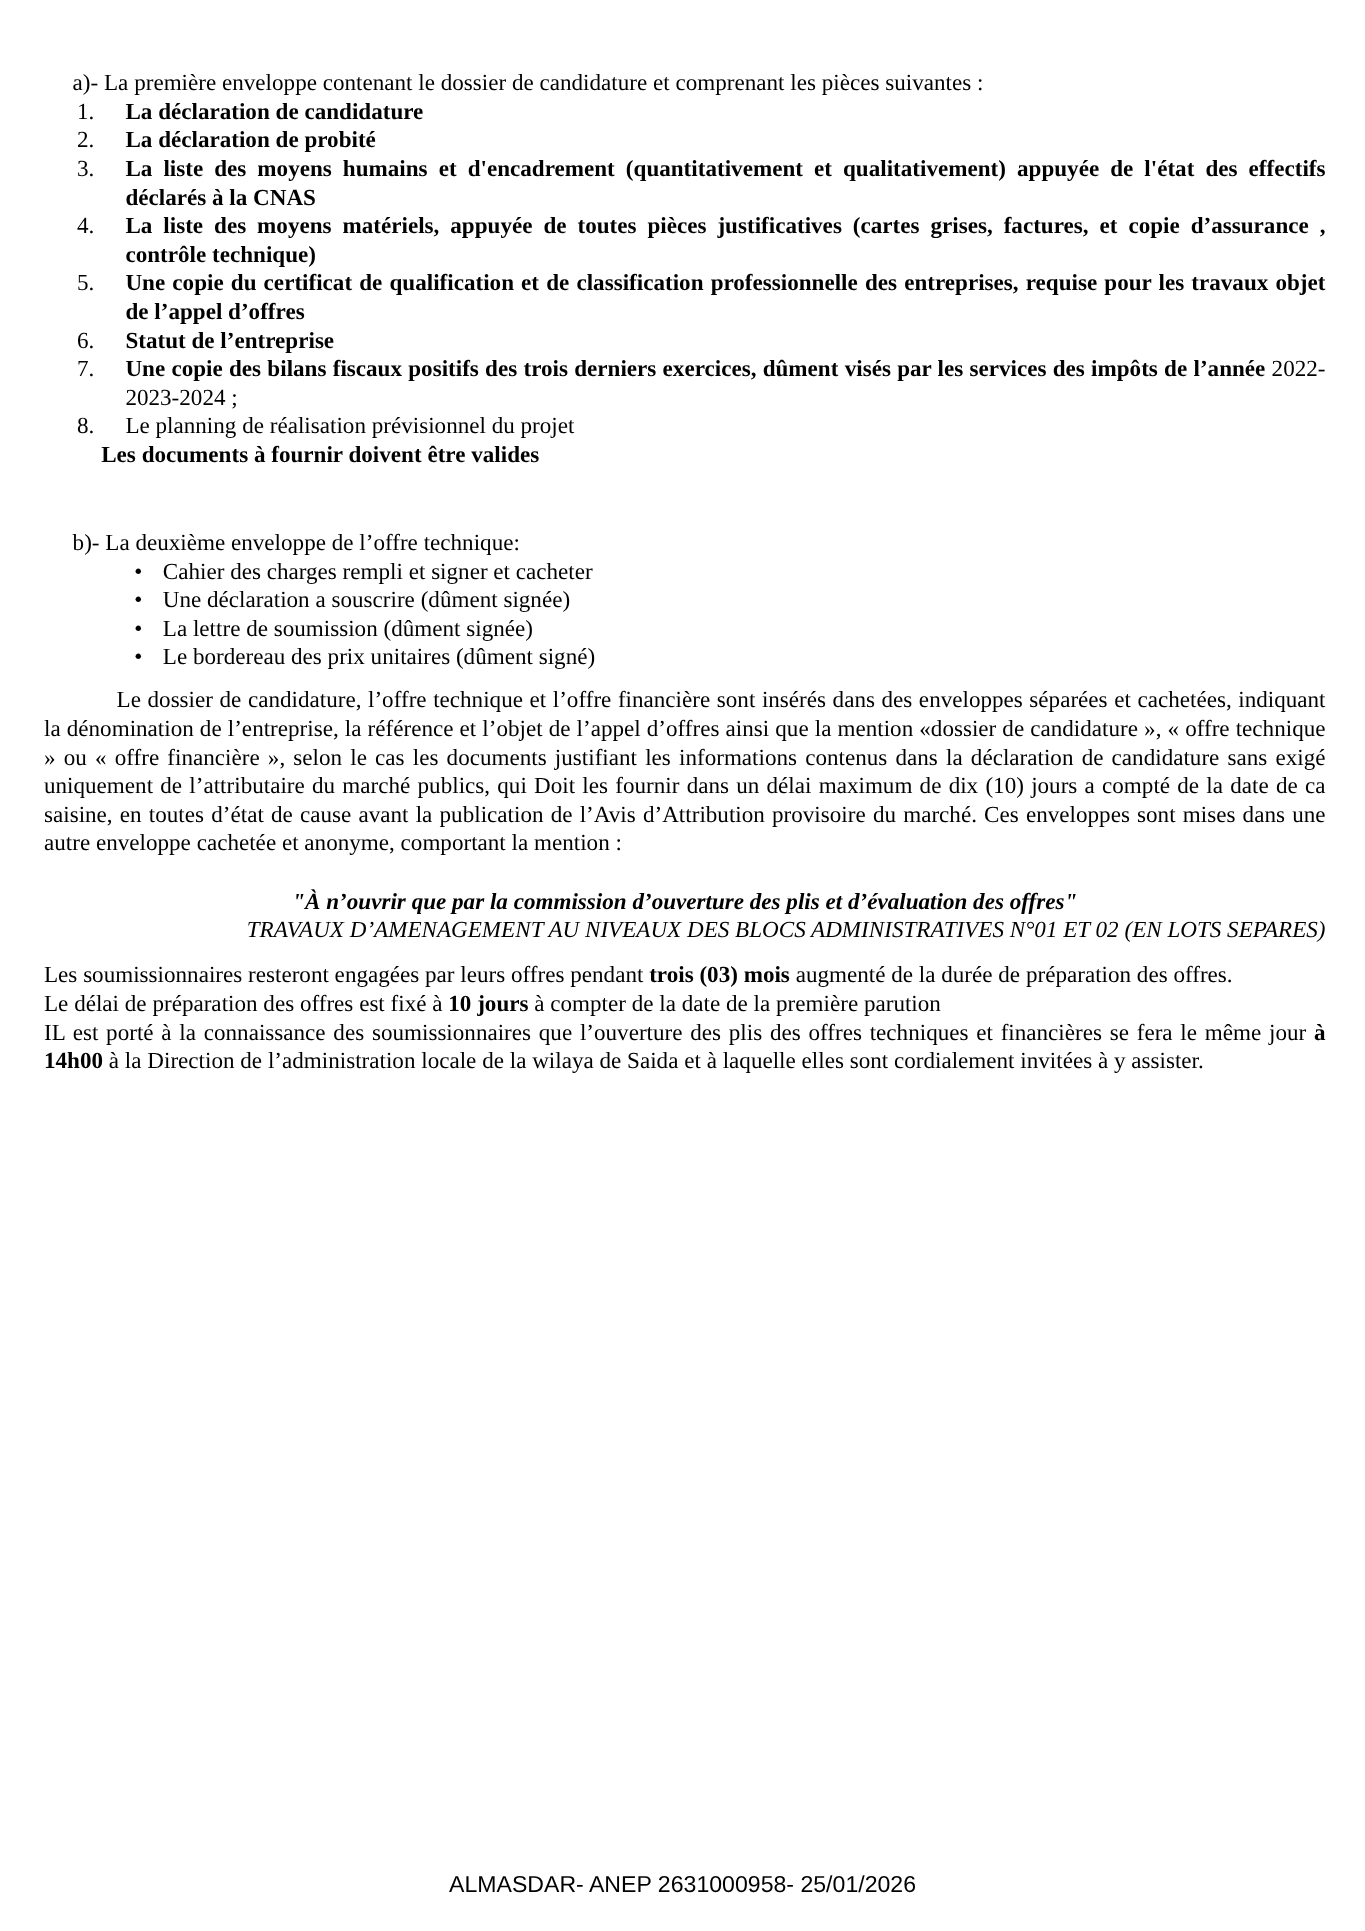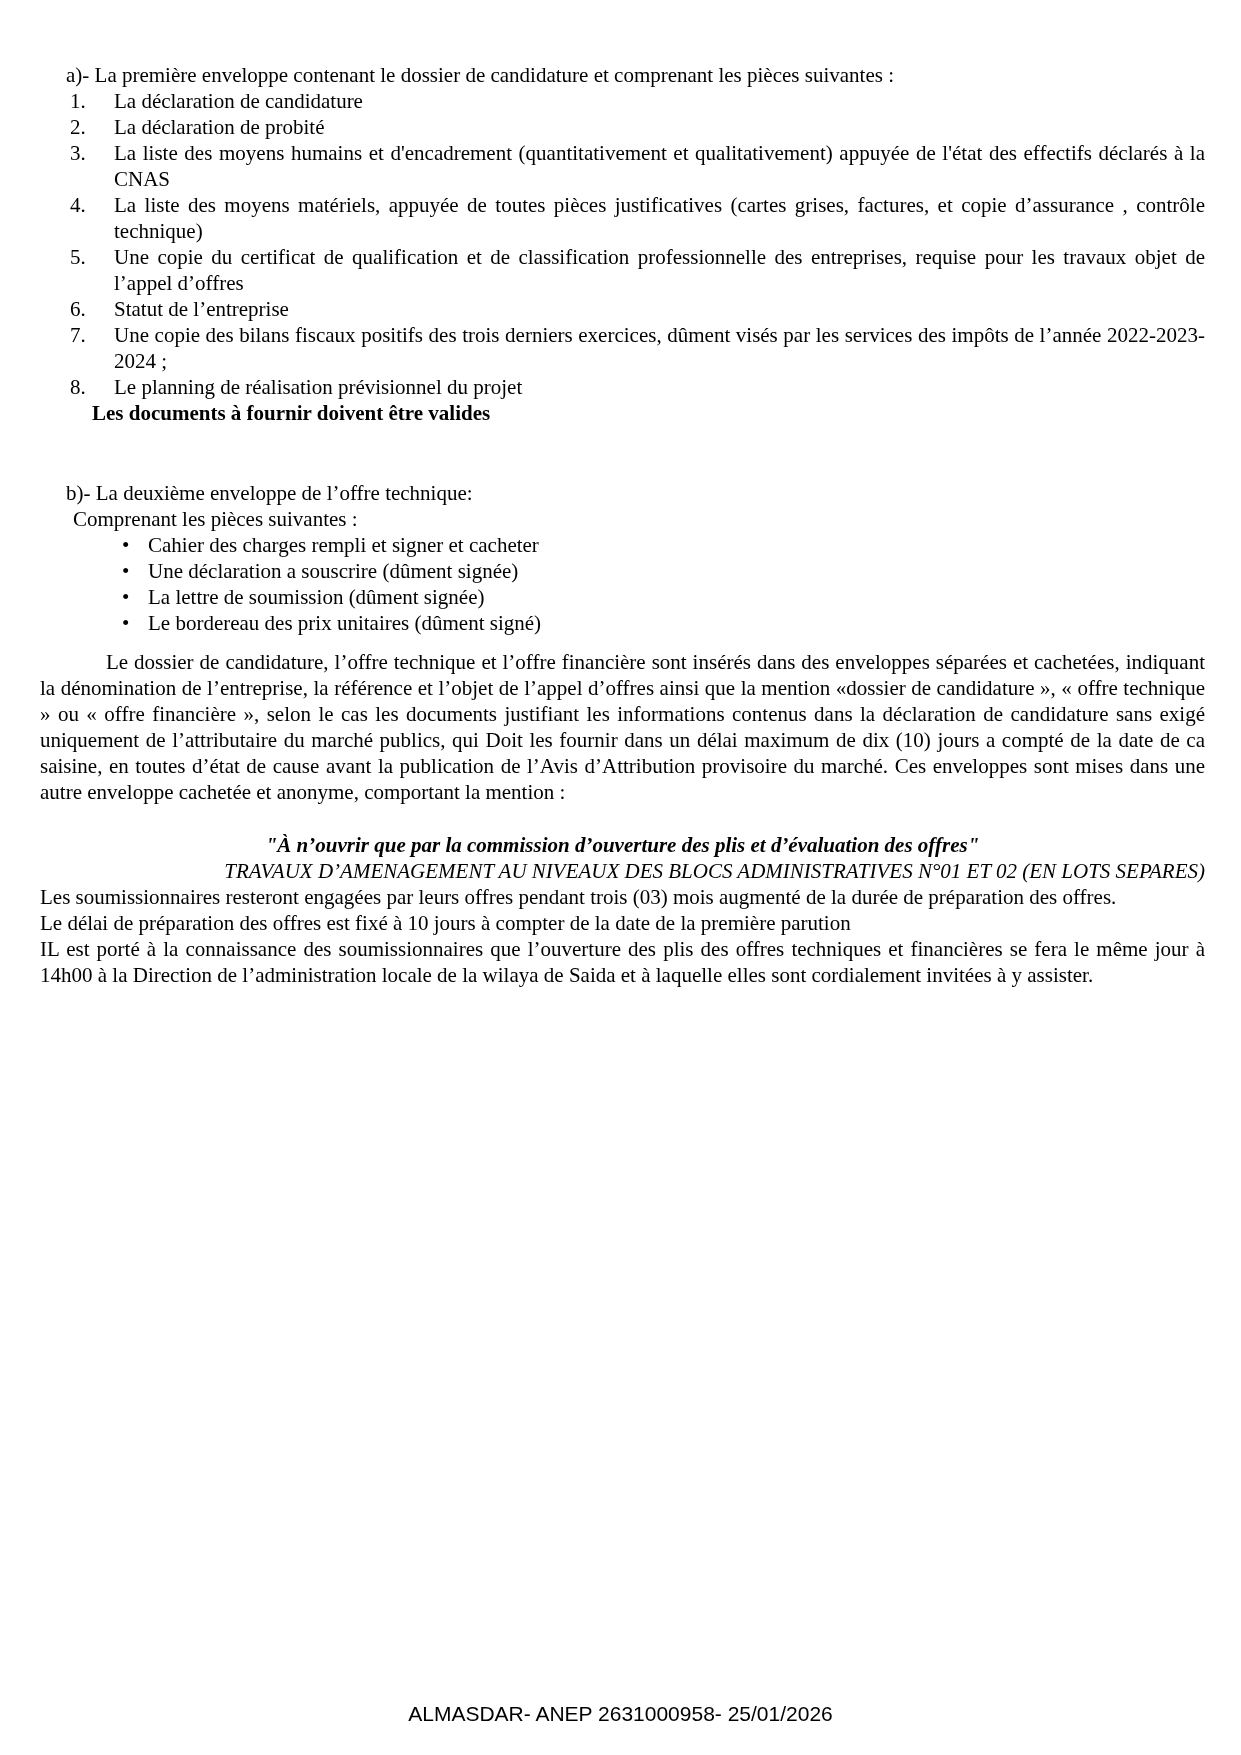--- a/index.html
+++ b/index.html
@@ -6,29 +6,29 @@
   body{
     width:1241px;height:1755px;position:relative;background:#ffffff;color:#000;
     font-family:"Liberation Serif", serif;font-size:21px;line-height:26px;
   }
   .page{position:absolute;left:40px;right:36px;top:62px;}
   .intro-abc{padding-left:26px;}
   .sub-intro{padding-left:33px;}
   .item{display:flex;padding-left:30px;}
   .item .num{flex:0 0 44px;}
   .item .itext{flex:1;text-align:justify;}
-  .b{font-weight:normal;}
+  .b{font-weight:bold;}
   .note{font-weight:bold;padding-left:52px;}
   .sec-b{margin-top:54px;}
   .bullet{position:relative;padding-left:108px;}
   .bullet::before{content:"\2022";position:absolute;left:82px;top:0;}
   .para{margin:13px 0 0 0;text-align:justify;text-indent:66px;}
   .quote{margin-top:27px;text-align:center;font-weight:bold;font-style:italic;}
   .project{text-align:right;font-style:italic;}
-  .closing{}
+  .closing{margin-top:15px;}
   .closing p{margin:0;text-align:justify;}
   .footer{
     position:absolute;top:1703px;left:0;width:100%;text-align:center;
     font-family:"Liberation Sans", sans-serif;font-size:21px;line-height:22px;
   }
 </style>
 </head>
 <body>
 
 <div class="page">
@@ -65,21 +65,20 @@
   </div>
   <div class="item">
     <span class="num">8.</span>
     <span class="itext"><span class="b"></span><span>Le planning de réalisation prévisionnel du projet</span></span>
   </div>
 
   <div class="note">Les documents à fournir doivent être valides</div>
 
   <div class="sec-b">
     <div class="intro-abc">b)- La deuxième enveloppe de l’offre technique:</div>
-    <div class="sub-intro">Comprenant les pièces suivantes :</div>
     <div class="bullet">Cahier des charges rempli et signer et cacheter</div>
     <div class="bullet">Une déclaration a souscrire (dûment signée)</div>
   </div>
 
   <div class="bullet">La lettre de soumission (dûment signée)</div>
   <div class="bullet">Le bordereau des prix unitaires  (dûment signé)</div>
 
   <p class="para">Le dossier de candidature, l’offre technique et l’offre financière sont insérés dans des enveloppes séparées et cachetées, indiquant la dénomination de l’entreprise, la référence et l’objet de l’appel d’offres ainsi que la mention  «dossier de candidature », « offre technique » ou « offre financière », selon le cas les documents justifiant les informations contenus dans la déclaration de candidature sans exigé uniquement de l’attributaire du marché publics, qui Doit les fournir dans un délai maximum de dix (10) jours a compté de la date de ca saisine, en toutes d’état de cause avant la publication de l’Avis d’Attribution provisoire du marché. Ces enveloppes sont mises dans une autre enveloppe cachetée et anonyme, comportant la mention :</p>
 
   <div class="quote">"À n’ouvrir que par la commission d’ouverture des plis et d’évaluation des offres"</div>

